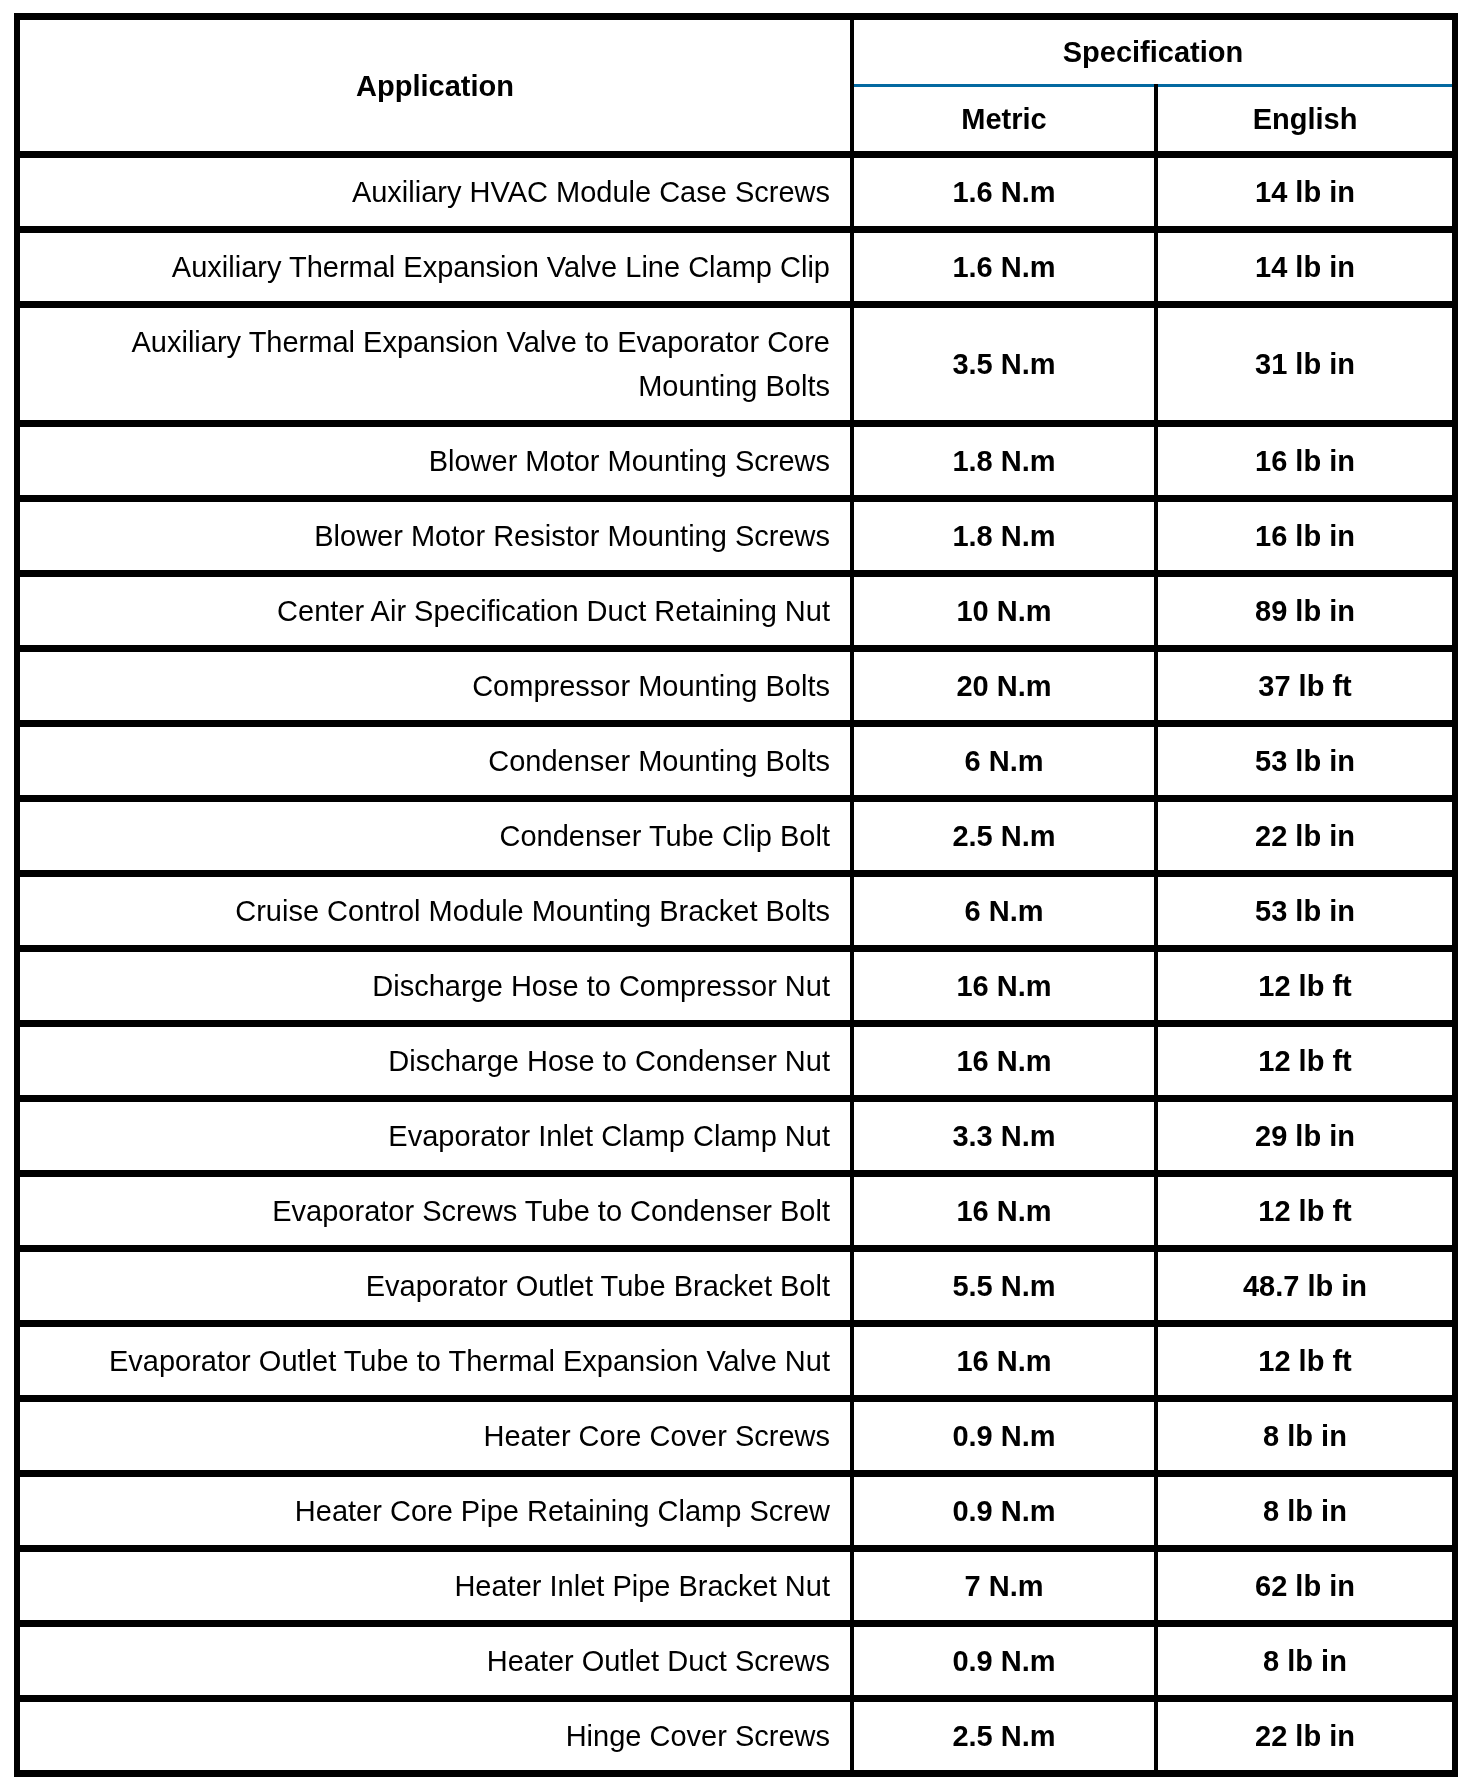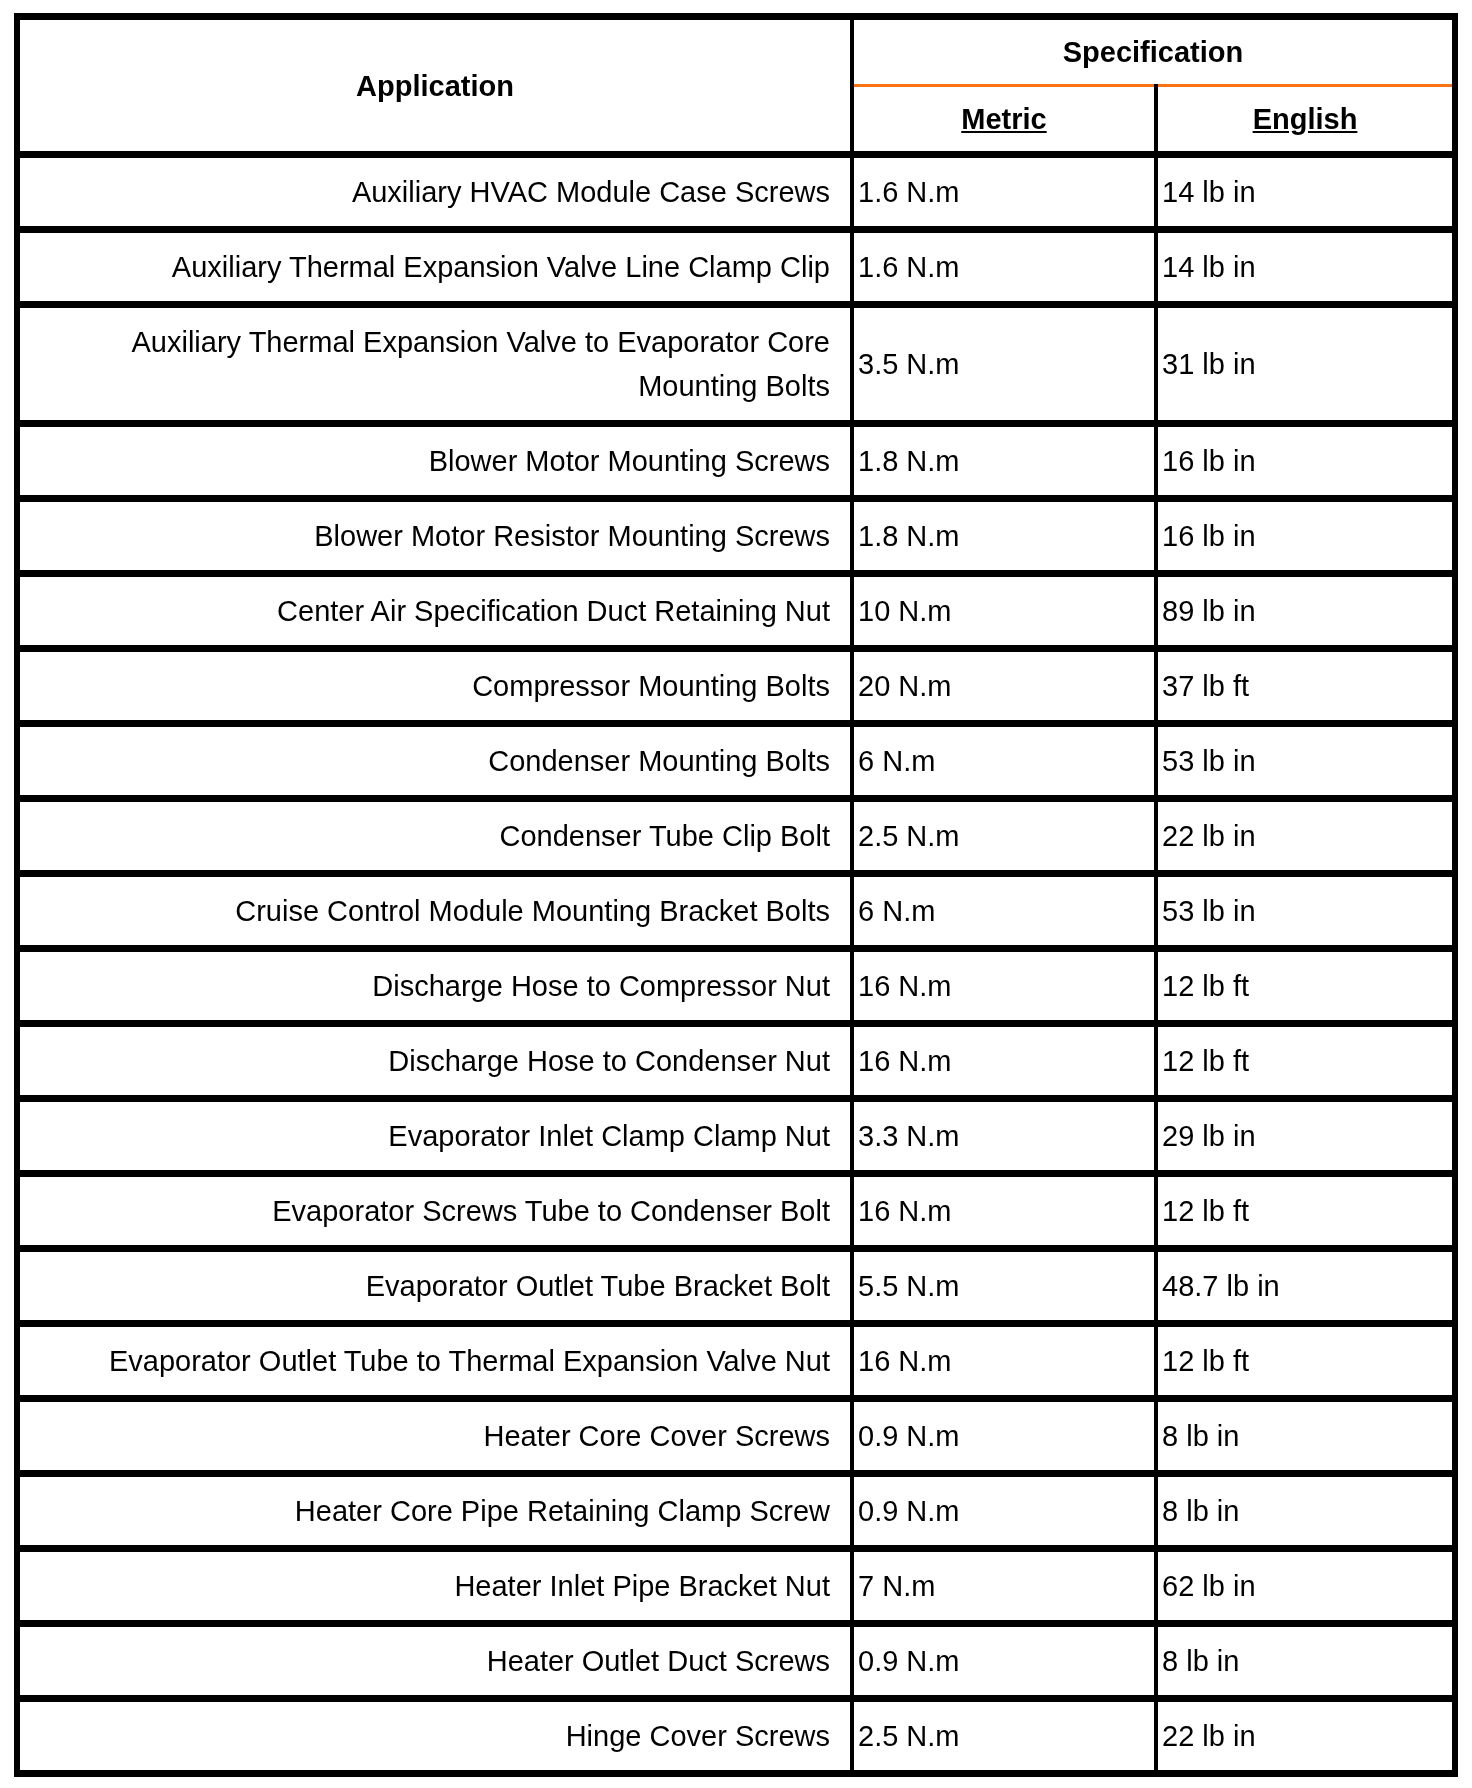--- a/index.html
+++ b/index.html
@@ -39,33 +39,33 @@
   th {
     font-weight: bold;
     text-align: center;
     padding: 16px 0;
     line-height: 32px;
   }
   th.spec-header {
     border-bottom: 2px solid #eab308;
   }
   th.sub-header {
-    border-top: 3px solid #f97316;
-    text-decoration: underline;
+    border-top: 3px solid #0369a1;
   }
   td.app-cell {
     text-align: right;
     padding: 12px 20px 12px 12px;
     line-height: 44px;
   }
   td.val-cell {
-    text-align: left;
+    text-align: center;
     padding: 12px 4px;
     line-height: 44px;
     white-space: nowrap;
+    font-weight: bold;
   }
 </style>
 </head>
 <body>
 
 <div class="page">
   <table class="spec-table">
     <colgroup>
       <col class="c-app">
       <col class="c-metric">

